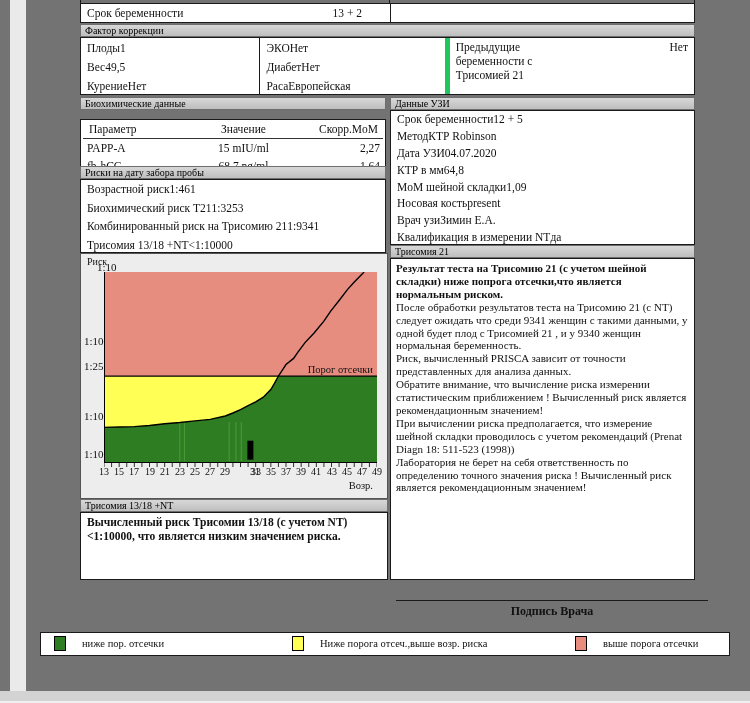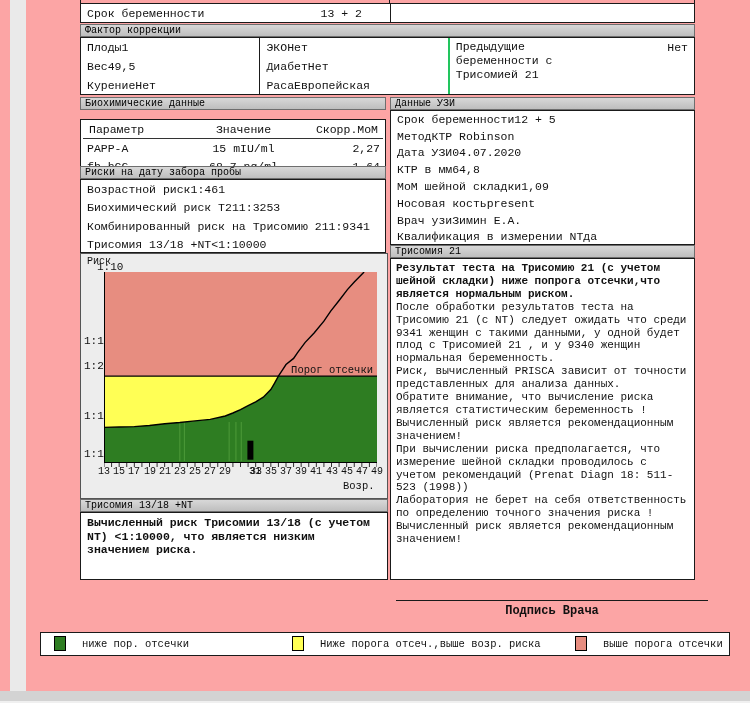--- a/index.html
+++ b/index.html
@@ -1,17 +1,17 @@
 <!DOCTYPE html>
 <html><head>
 <meta charset="utf-8">
 <style>
   html,body{margin:0;padding:0;background:#fff;}
-  .viewport{position:relative;width:750px;height:703px;background:#fca5a5;overflow:hidden;
-            font-family:Liberation Mono, monospace;color:#111;}
+  .viewport{position:relative;width:750px;height:703px;background:#737373;overflow:hidden;
+            font-family:Liberation Serif, serif;color:#111;}
   .strip-left{position:absolute;left:10px;top:0;width:16px;height:691px;background:#eaeaea;}
   .strip-bottom{position:absolute;left:0;top:691px;width:750px;height:10px;background:#d3d3d3;}
   .strip-bottom2{position:absolute;left:0;top:701px;width:750px;height:2px;background:#f0f0f0;}
   .stub{position:absolute;top:0;width:1px;height:3px;background:#1a1a1a;}
 
   .bar{position:absolute;height:13px;box-sizing:border-box;background:linear-gradient(#d8d8d8,#bebebe);
        border:1px solid #6e6e6e;font-size:10px;line-height:11px;padding-left:4px;color:#000;}
   .box{position:absolute;border:1px solid #1a1a1a;box-sizing:border-box;background:#fff;}
 
   .kv{display:flex;justify-content:flex-start;align-items:center;padding:0 5px 0 6px;font-size:11.5px;}
@@ -19,21 +19,21 @@
 
   
   #top-row{left:80px;top:3px;width:615px;height:20px;display:flex;}
   #top-row .cell-l{width:310px;height:100%;border-right:1px solid #1a1a1a;box-sizing:border-box;
                    display:flex;justify-content:space-between;align-items:center;font-size:11.5px;
                    padding:0 28px 0 6px;}
   
   #corr-table{left:80px;top:37px;width:615px;height:58px;display:flex;}
   #corr-table .col{box-sizing:border-box;height:100%;}
   #corr-table .c1{width:180px;border-right:1px solid #1a1a1a;}
-  #corr-table .c2{width:190px;border-right:2px solid #22c55e;}
+  #corr-table .c2{width:190px;border-right:5px solid #22c55e;}
   #corr-table .c3{width:245px;position:relative;}
   #corr-table .kv{height:19px;}
   #corr-table .c3 .lbl{position:absolute;left:6px;top:2px;width:120px;font-size:11.5px;line-height:14px;}
   #corr-table .c3 .val{position:absolute;right:6px;top:3px;font-size:11.5px;}
 
   
   #biochem-table{left:80px;top:119px;width:306px;height:56px;}
   .grid3{display:grid;grid-template-columns:100px 1fr 80px;align-items:center;
          padding:0 5px 0 6px;font-size:11.5px;height:18px;}
   .grid3 .g2{text-align:center;}
@@ -216,21 +216,21 @@
       </div>
     </div>
 
   <div class="bar" style="left:390px;top:245px;width:305px">
     <span>Трисомия 21</span>
   </div>
   <div class="box" id="t21-box">
       <p class="lead">Результат теста на Трисомию 21 (с учетом шейной складки) ниже попрога отсечки,что является нормальным риском.</p>
       <p>После обработки результатов теста на Трисомию 21 (с NT) следует ожидать что среди 9341 женщин с такими данными, у одной будет плод с Трисомией 21 , и у 9340 женщин нормальная беременность.</p>
       <p>Риск, вычисленный PRISCA зависит от точности представленных для анализа данных.</p>
-      <p>Обратите внимание, что вычисление риска является статистическим беременность ! Вычисленный риск является рекомендационным значением!</p>
+      <p>Обратите внимание, что вычисление риска измерении статистическим приближением ! Вычисленный риск является рекомендационным значением!</p>
       <p>При вычислении риска предполагается, что измерение шейной складки проводилось с учетом рекомендаций (Prenat Diagn 18: 511-523 (1998))</p>
       <p>Лаборатория не берет на себя ответственность по определению точного значения риска ! Вычисленный риск является рекомендационным значением!</p>
     </div>
 
   <div id="chart-panel">
     <div class="chart-title">Риск</div>
     <div id="ylabs">
         <div class="ylab" style="left: 16px; top: 7px;">1:10</div>
         <div class="ylab" style="left: 3px; top: 81px;">1:100</div>
         <div class="ylab" style="left: 3px; top: 106px;">1:250</div>

